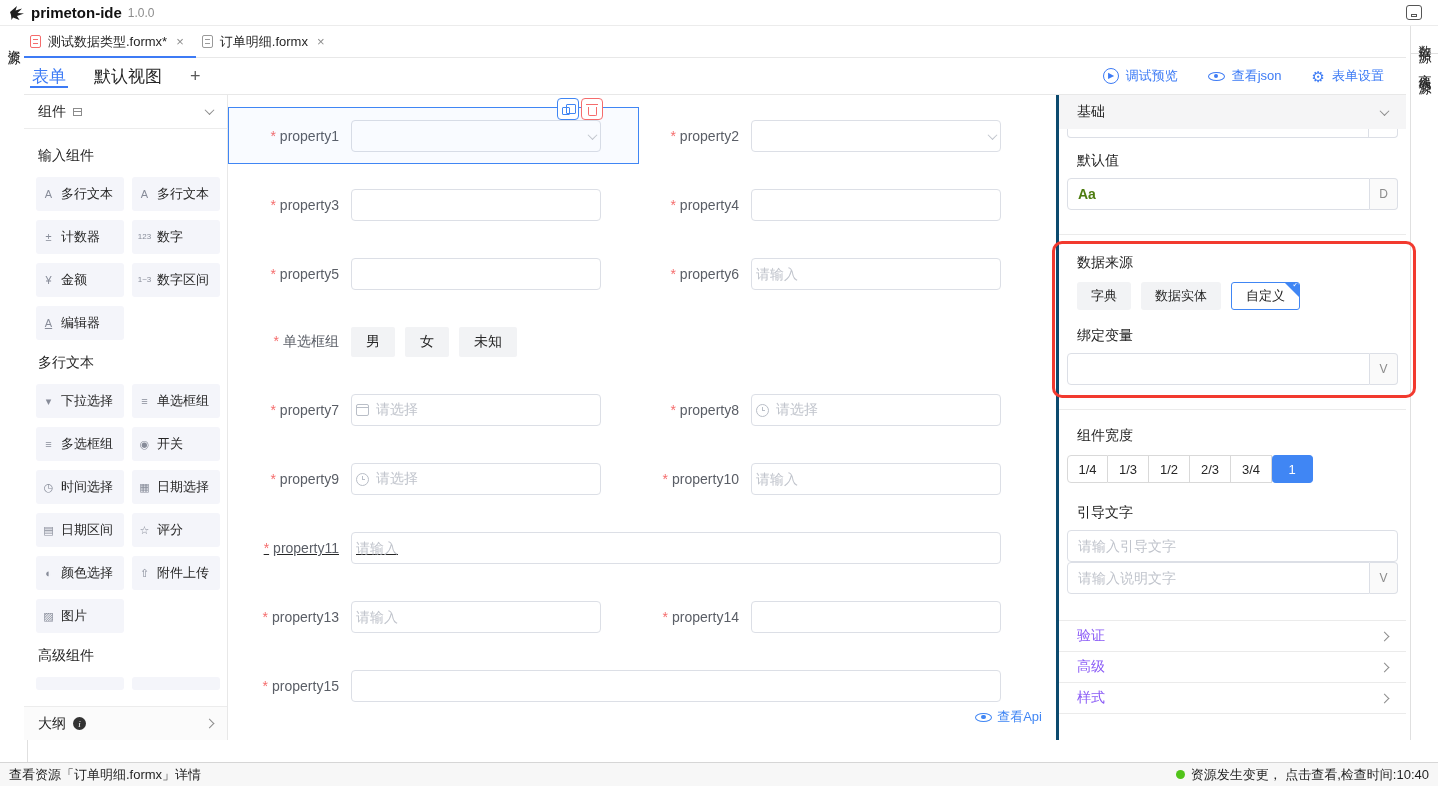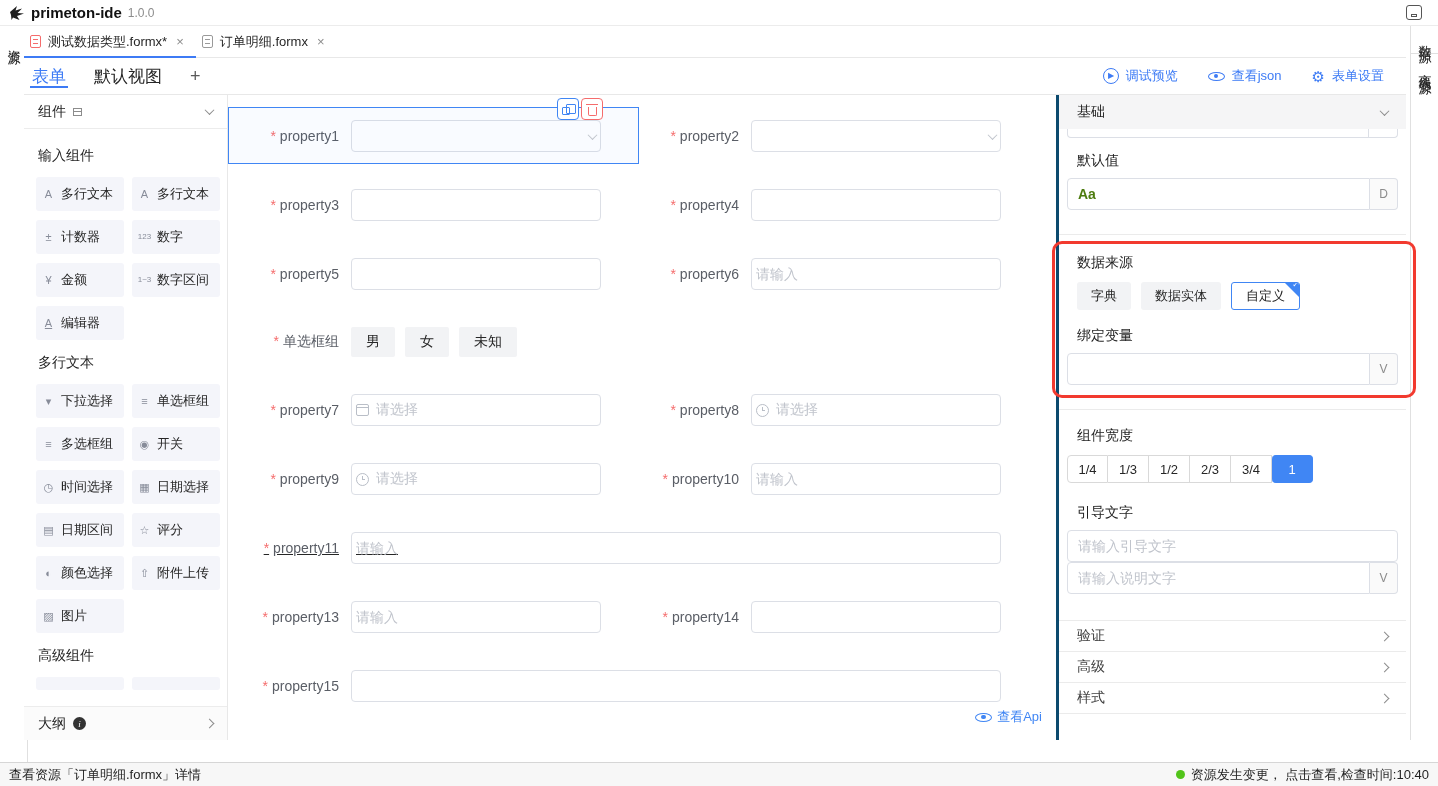--- a/index.html
+++ b/index.html
@@ -121,21 +121,21 @@
   .ds-tab { height:28px; background:#f2f3f5; border-radius:3px; padding:0 14px; display:flex; align-items:center; font-size:13px; cursor:pointer; }
   .ds-tab.active { background:#fff; border:1px solid #4086f4; position:relative; overflow:hidden; }
   .ds-corner { position:absolute; top:-1px; right:-1px; width:16px; height:16px; background:#4086f4; }
   .ds-corner { clip-path:polygon(0 0, 100% 0, 100% 100%); }
   .ds-check { position:absolute; top:-3px; right:0px; color:#fff; font-size:8px; }
   .wseg { display:flex; margin:10px 8px 0; }
   .wopt { width:41px; height:28px; border:1px solid #d9d9d9; border-left:none; display:grid; place-items:center; font-size:13px; background:#fff; cursor:pointer; }
   .wopt:first-child { border-left:1px solid #d9d9d9; border-radius:4px 0 0 4px; }
   .wopt.selected { background:#4086f4; border-color:#4086f4; color:#fff; border-radius:4px; }
   .sect-wrap { margin-top:26px; border-bottom:1px solid #ebebeb; }
-  .sect { height:31px; border-top:1px solid #ebebeb; display:flex; align-items:center; padding:0 18px; font-size:14px; color:#404040; cursor:pointer; }
+  .sect { height:31px; border-top:1px solid #ebebeb; display:flex; align-items:center; padding:0 18px; font-size:14px; color:#8b5cf6; cursor:pointer; }
   
   .problems { position:absolute; left:28px; right:0; top:783px; height:22px; border-top:1px solid #e0e0e0; background:#fafafa;
     display:flex; align-items:center; gap:8px; padding-left:32px; font-size:13px; color:#262626; }
   .ic-list { width:12px; height:9px; border-top:1.5px solid #555; border-bottom:1.5px solid #555; position:relative; }
   .ic-list::after { content:""; position:absolute; left:0; right:0; top:3px; height:1.5px; background:#555; }
   .statusbar { position:absolute; left:0; right:0; top:762px; height:24px; border-top:1px solid #d6d6d6; background:#f7f7f7;
     display:flex; align-items:center; padding:0 9px; font-size:13px; color:#1f1f1f; }
   .status-right { margin-left:auto; display:flex; align-items:center; gap:6px; cursor:pointer; }
   .dot-green { width:9px; height:9px; border-radius:50%; background:#52c41a; }
   

